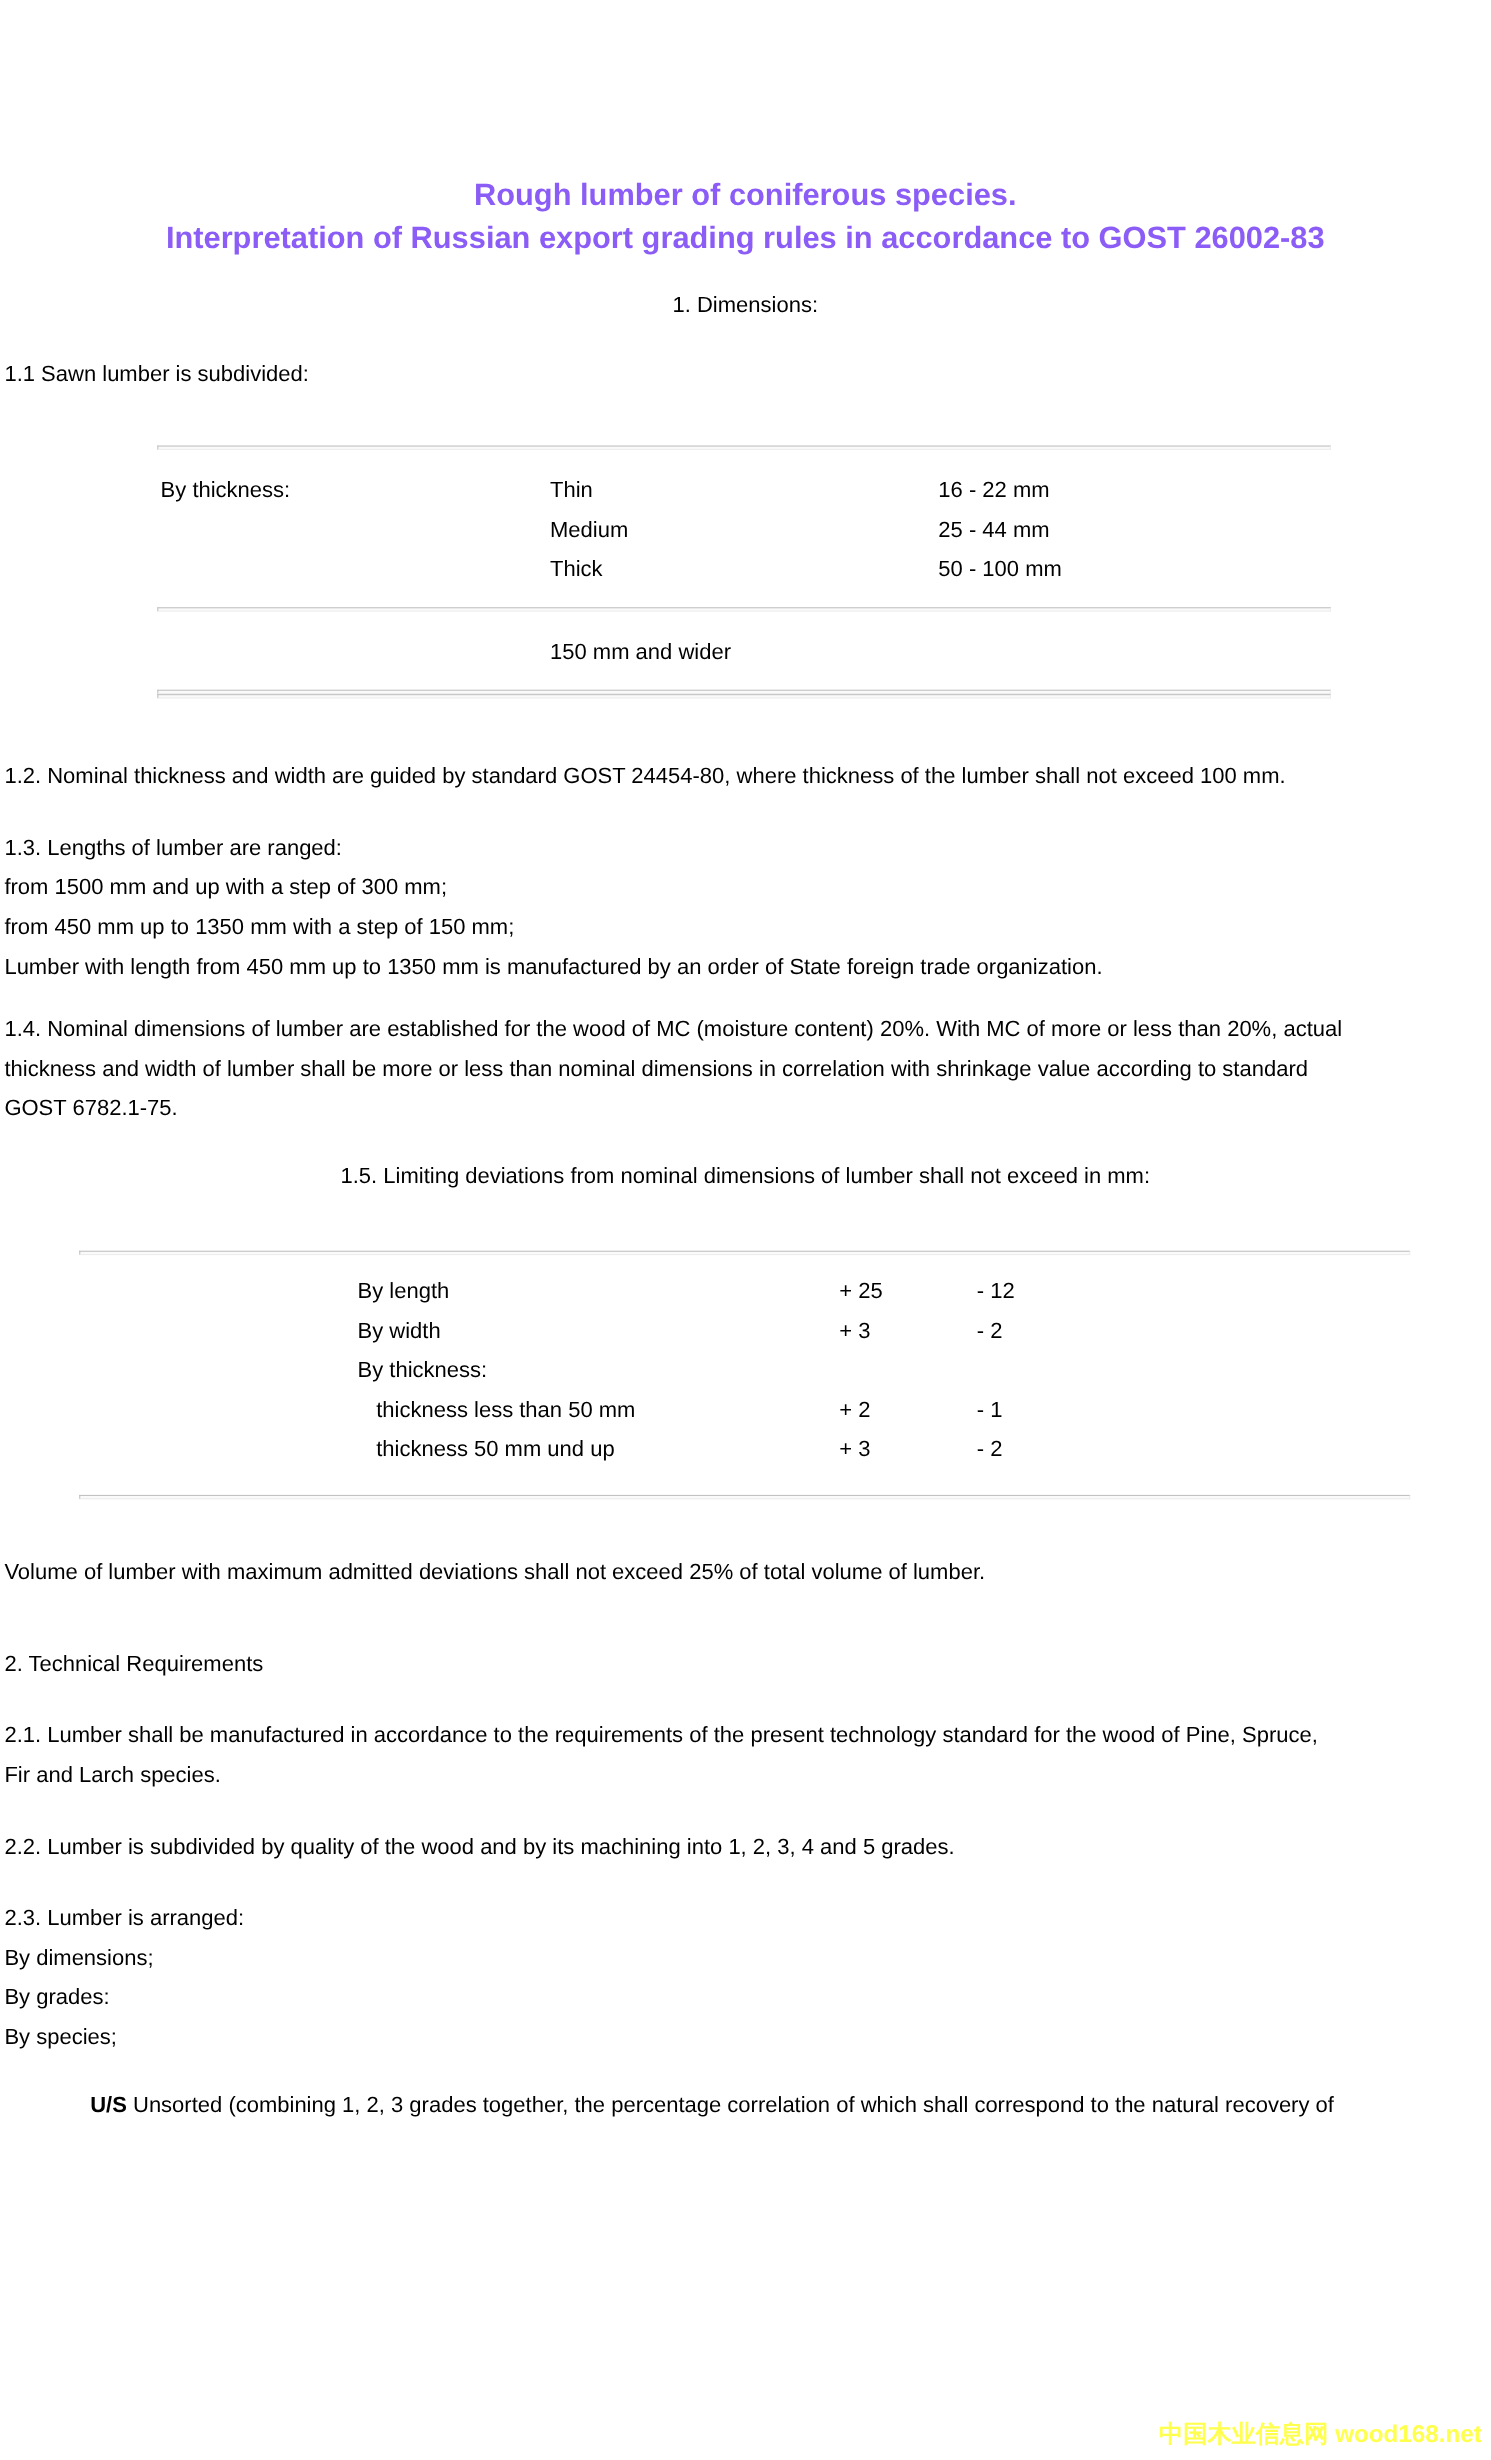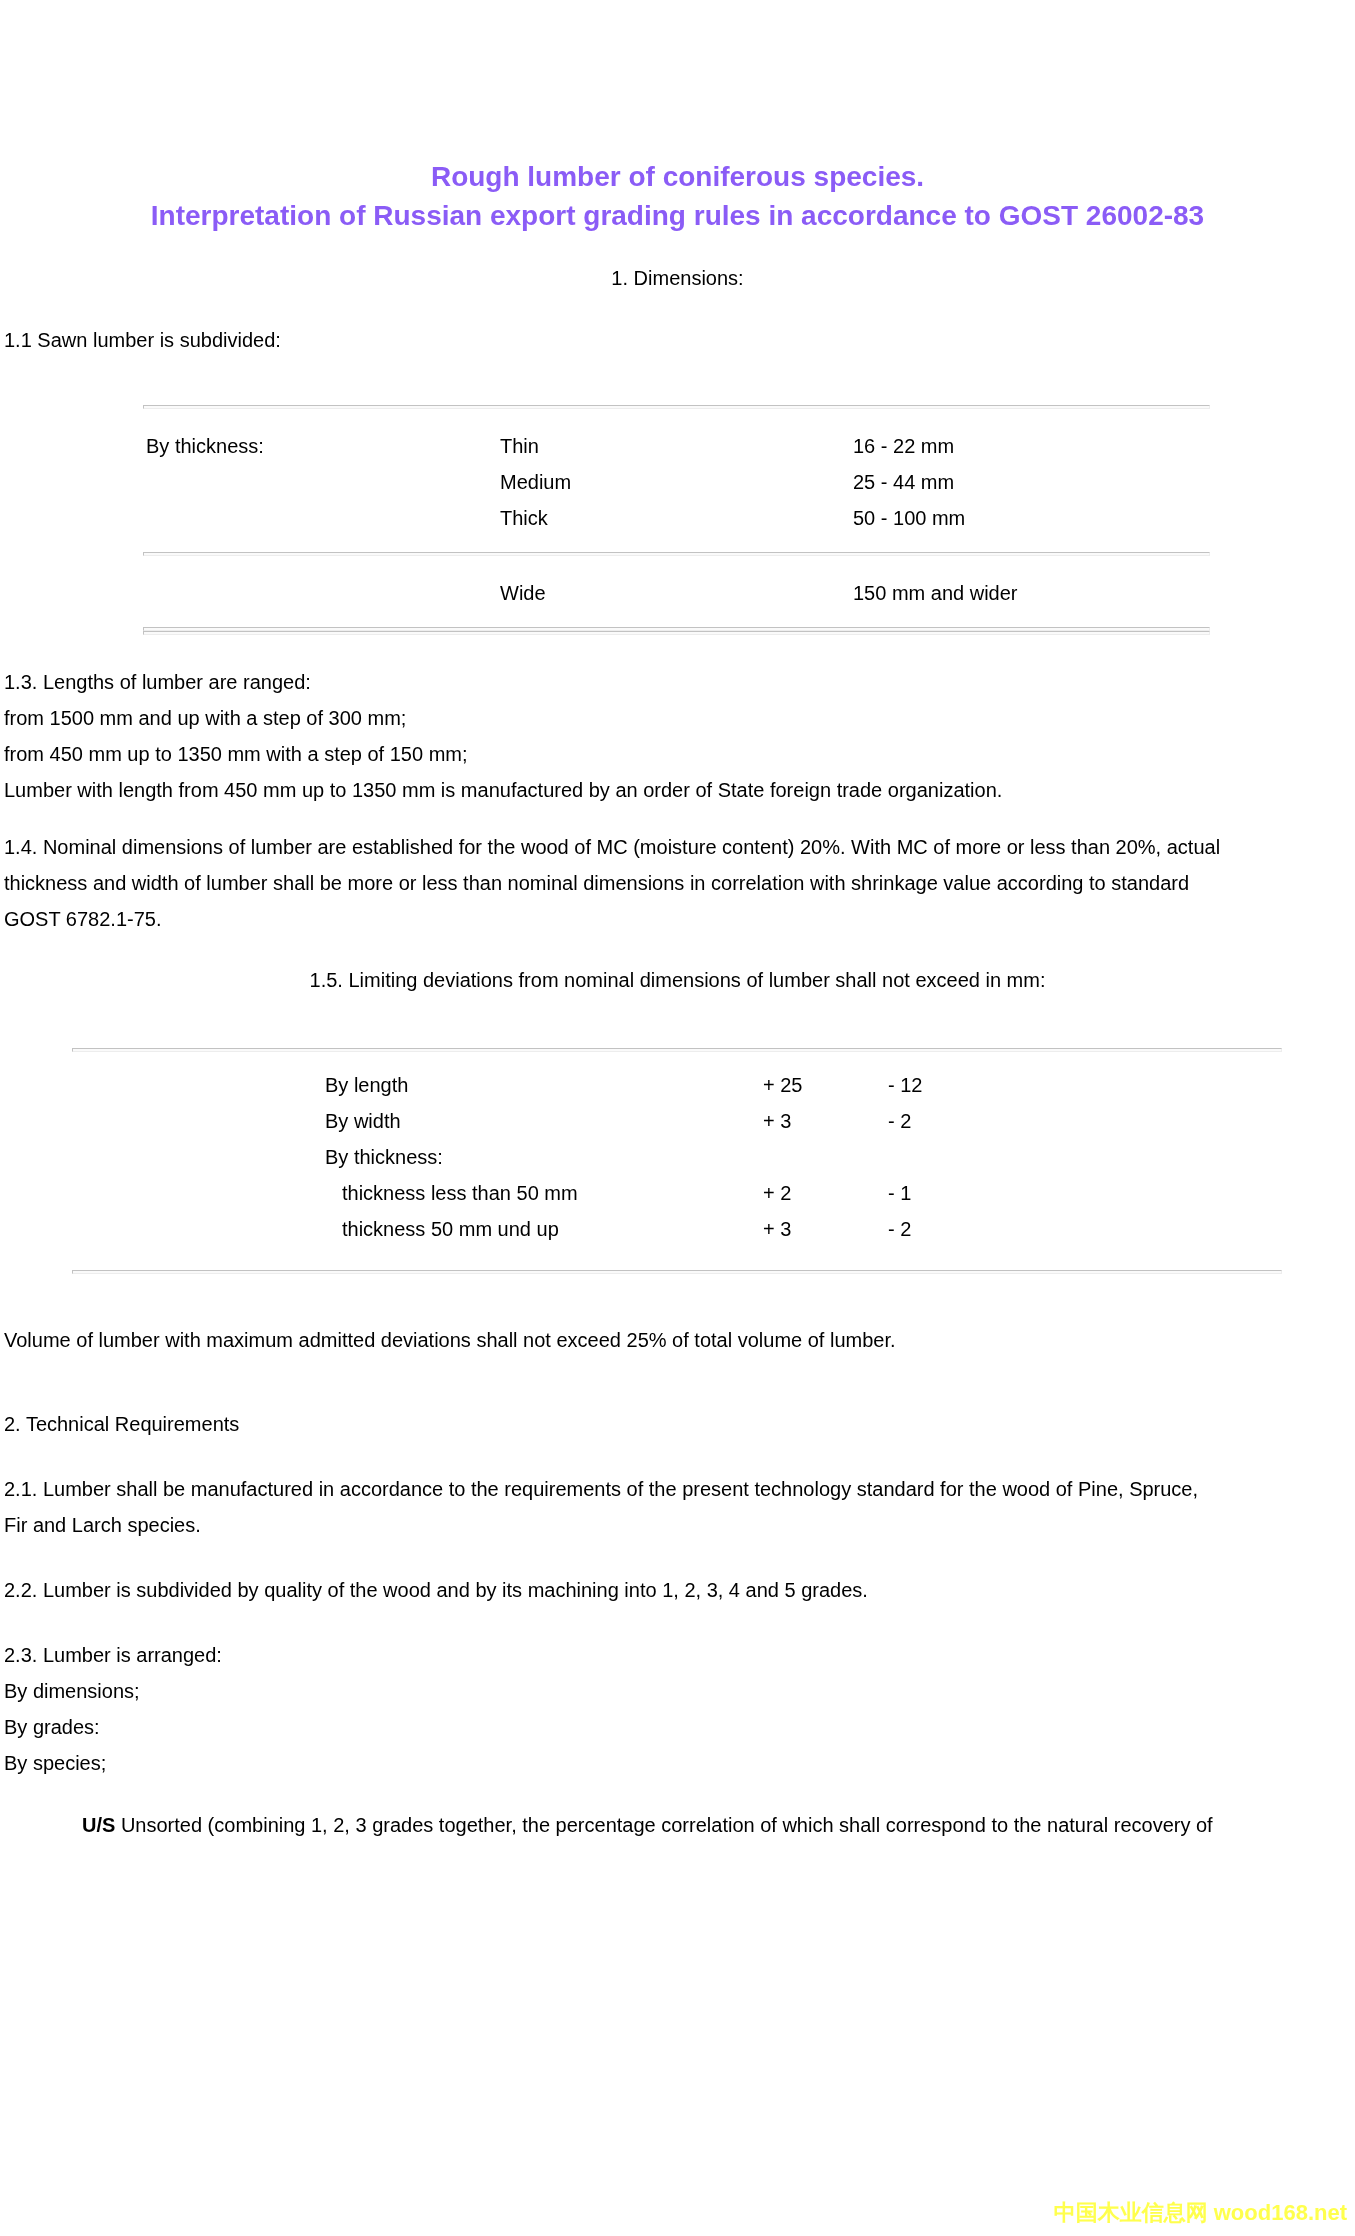--- a/index.html
+++ b/index.html
@@ -82,29 +82,29 @@
         <span class="t1c1"></span>
         <span class="t1c2">Thick</span>
         <span class="t1c3">50 - 100 mm</span>
       </div>
     </div>
     <div class="rule"></div>
 
     <div class="group">
       <div class="t1row">
         <span class="t1c1"></span>
-        <span class="t1c2">Wide</span>
         <span class="t1c3">150 mm and wider</span>
       </div>
     </div>
     <div class="rule"></div>
 
     <div class="rule"></div>
   </div>
 
+  <p class="para mt53">1.2. Nominal thickness and width are guided by standard GOST 24454-80, where thickness of the lumber shall not exceed 100 mm.</p>
 
   <div class="mt29">
     <div class="line">1.3. Lengths of lumber are ranged:</div>
     <div class="line">from 1500 mm and up with a step of 300 mm;</div>
     <div class="line">from 450 mm up to 1350 mm with a step of 150 mm;</div>
     <div class="line">Lumber with length from 450 mm up to 1350 mm is manufactured by an order of State foreign trade organization.</div>
   </div>
 
   <div class="mt21">
     <div class="line">1.4. Nominal dimensions of lumber are established for the wood of MC (moisture content) 20%. With MC of more or less than 20%, actual</div>

